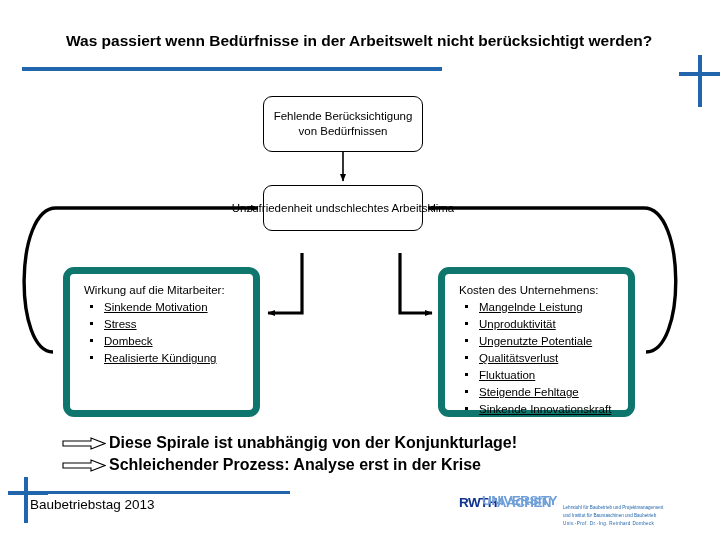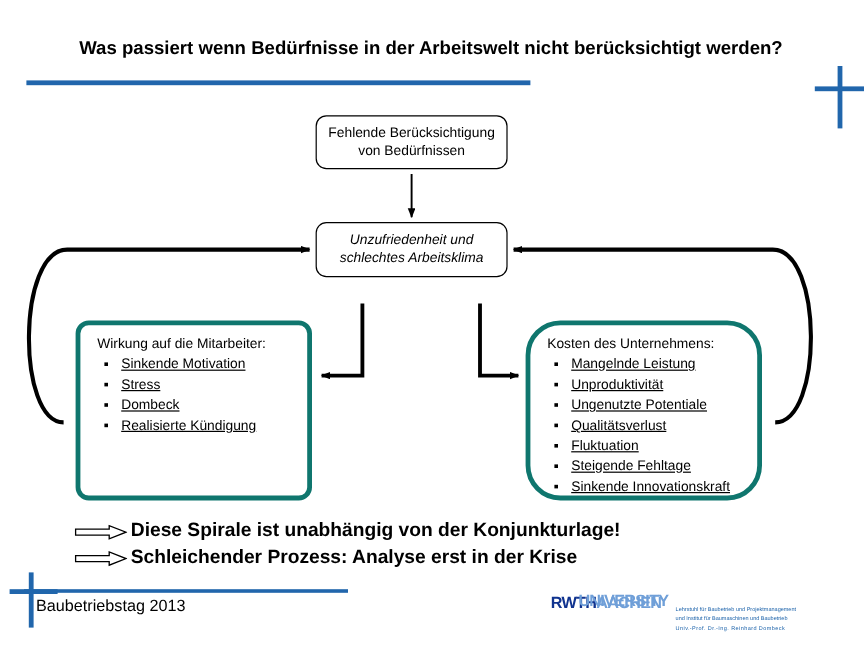--- a/index.html
+++ b/index.html
@@ -34,32 +34,32 @@
 
   
   .rbox{
     position:absolute;border:1px solid #000;border-radius:9px;
     background:#ffffff;box-sizing:border-box;z-index:5;
   }
   .rbox .line{
     font-size:11.5px;line-height:15px;text-align:center;color:#000;
     white-space:nowrap;
   }
-  #box-cause{left:263px;top:96px;width:160px;height:45px;
+  #box-cause{left:263px;top:96px;width:160px;height:56px;
     display:flex;flex-direction:column;justify-content:center;align-items:center;}
   #box-effect{left:263px;top:185px;width:160px;height:46px;
-    display:flex;flex-direction:column;justify-content:center;align-items:center;font-style:italic;}
+    display:flex;flex-direction:row;justify-content:center;align-items:center;}
 
   .listbox{
-    position:absolute;border:4px solid #0f766e;border-radius:11px;
+    position:absolute;border:7px solid #0f766e;border-radius:11px;
     background:#ffffff;box-sizing:border-box;z-index:5;
     padding:8px 10px 8px 14px;
   }
   #box-employees{left:63px;top:267px;width:197px;height:150px;}
-  #box-company{left:438px;top:267px;width:197px;height:150px;border-radius:29px;}
+  #box-company{left:438px;top:267px;width:197px;height:150px;}
   .listbox .heading{font-size:11.5px;line-height:17px;color:#000;white-space:nowrap;}
   .listbox ul{list-style:none;margin:0;padding:0;text-decoration:underline;}
   .listbox li{
     font-size:11.5px;line-height:17px;color:#000;white-space:nowrap;
     padding-left:20px;position:relative;
   }
   .listbox li .bullet{
     position:absolute;left:6px;top:6px;width:3px;height:3px;background:#000;
   }
 

